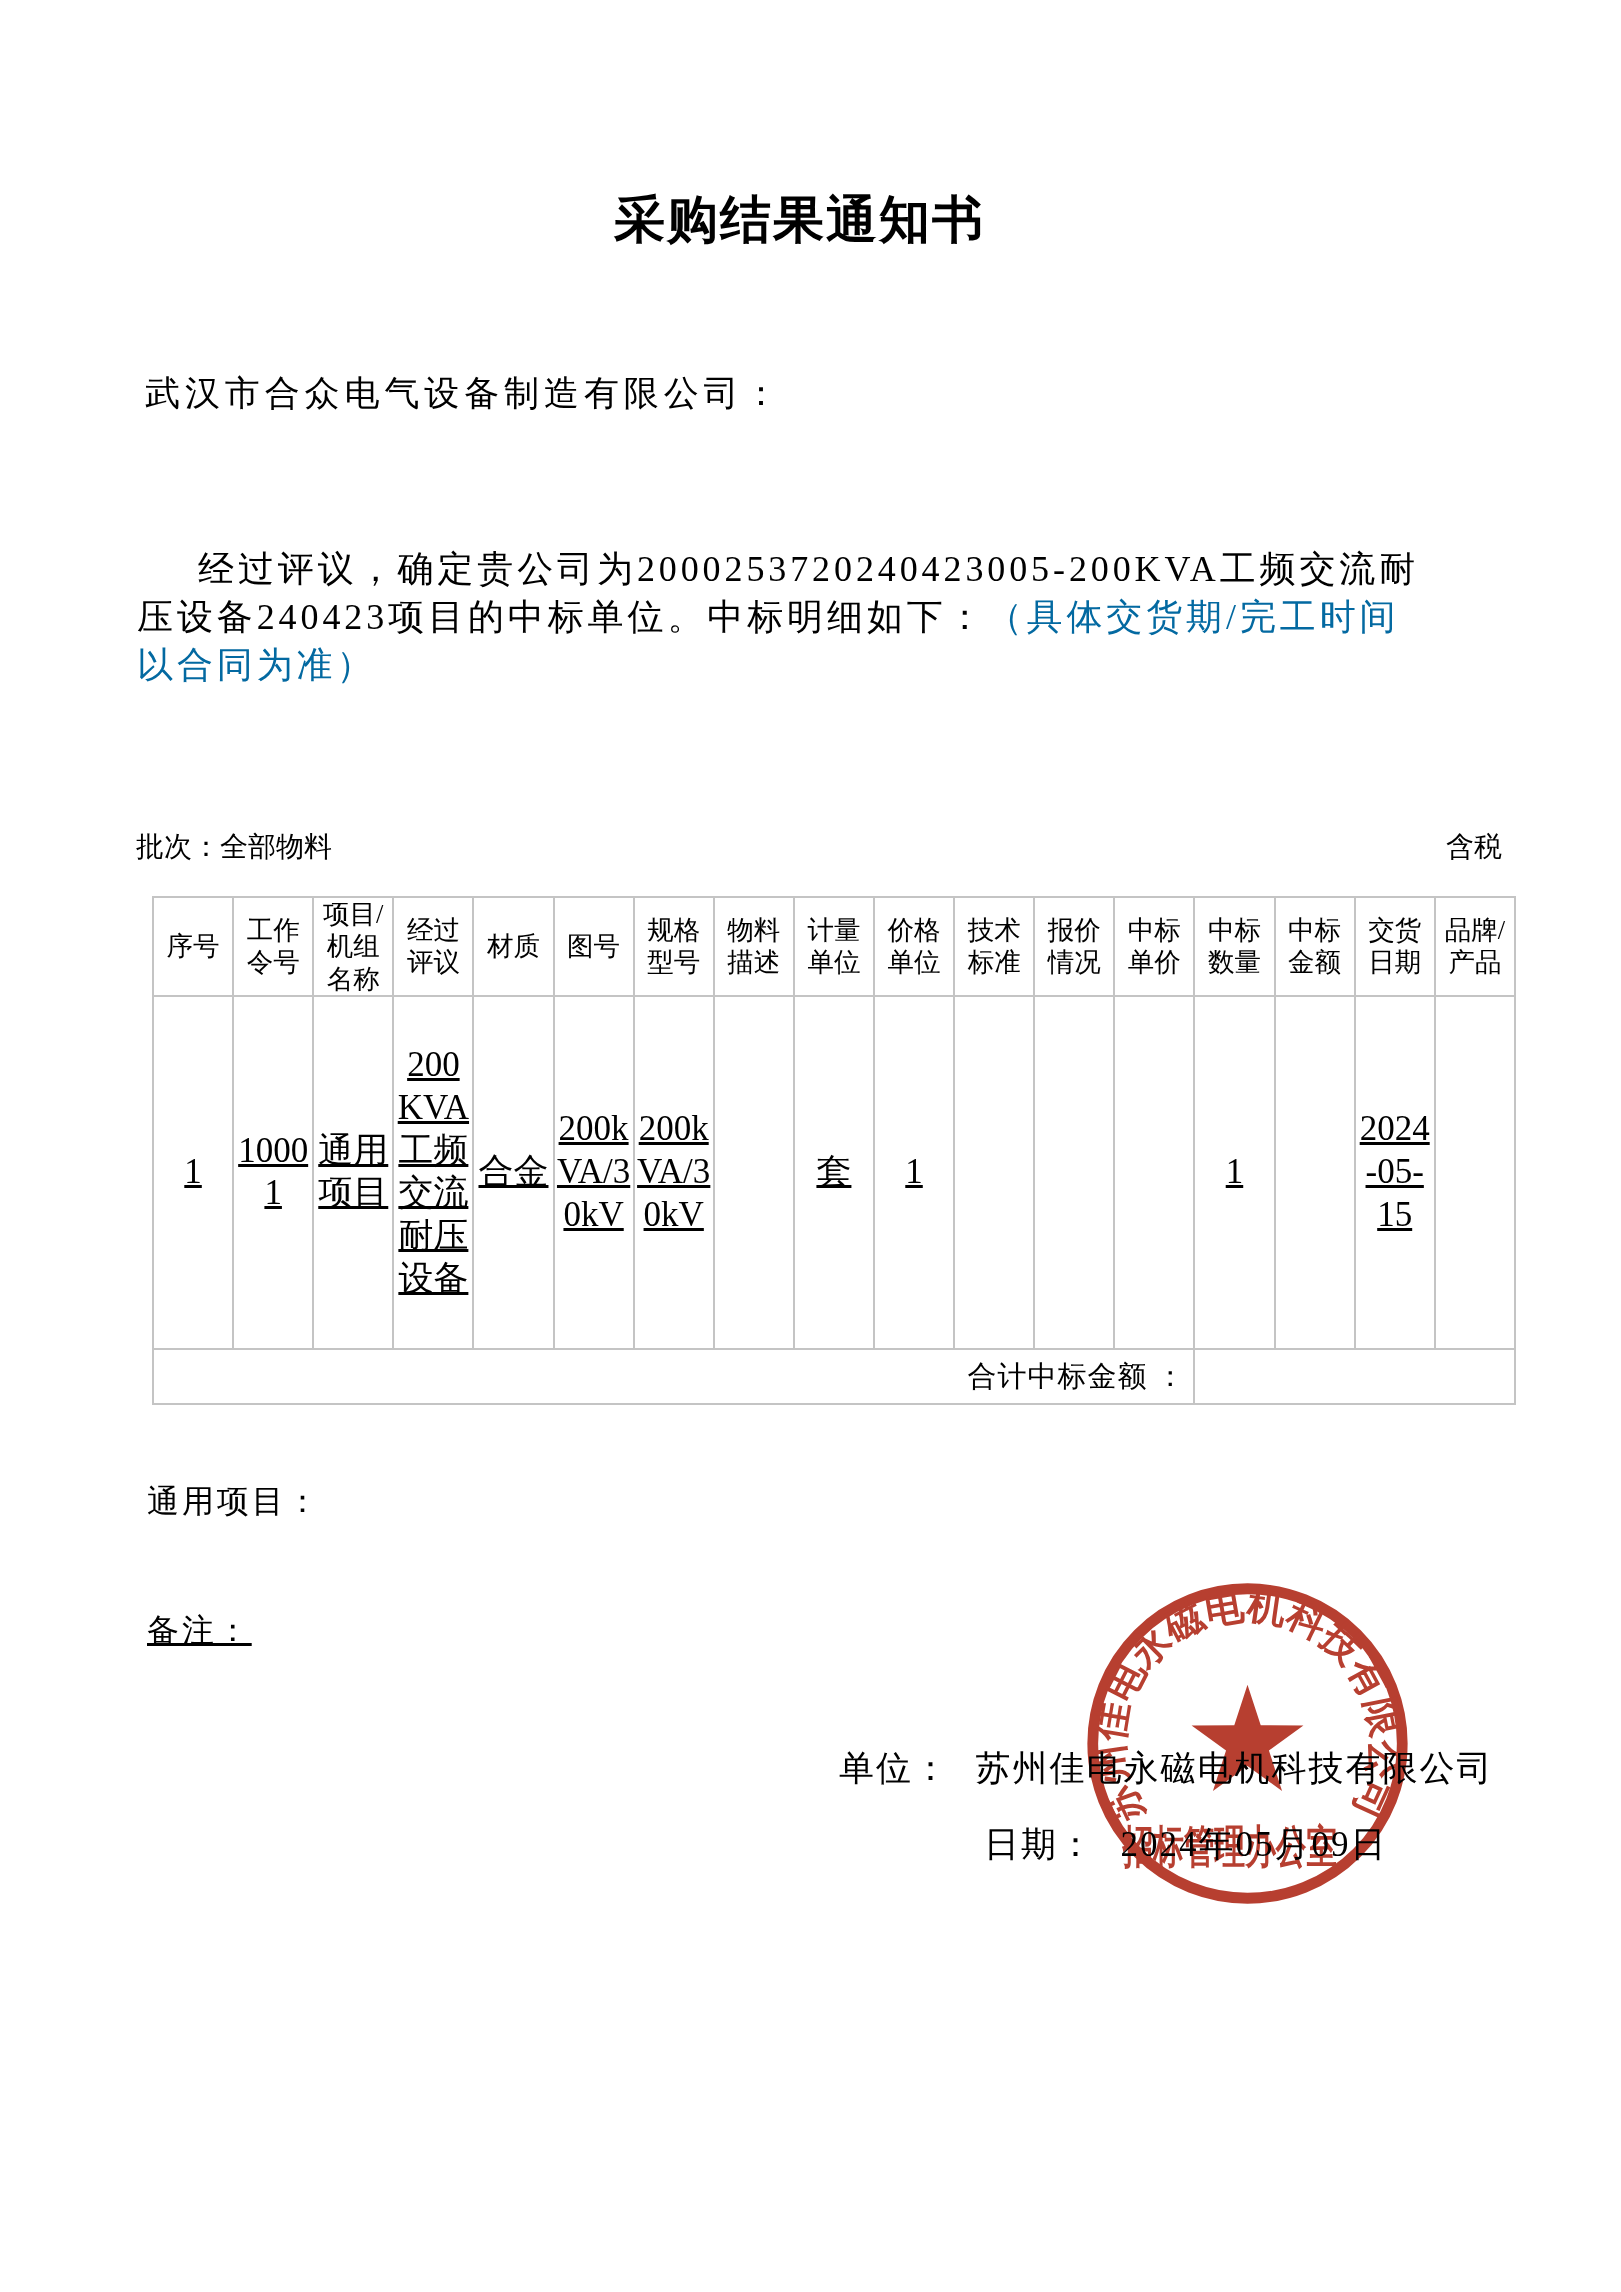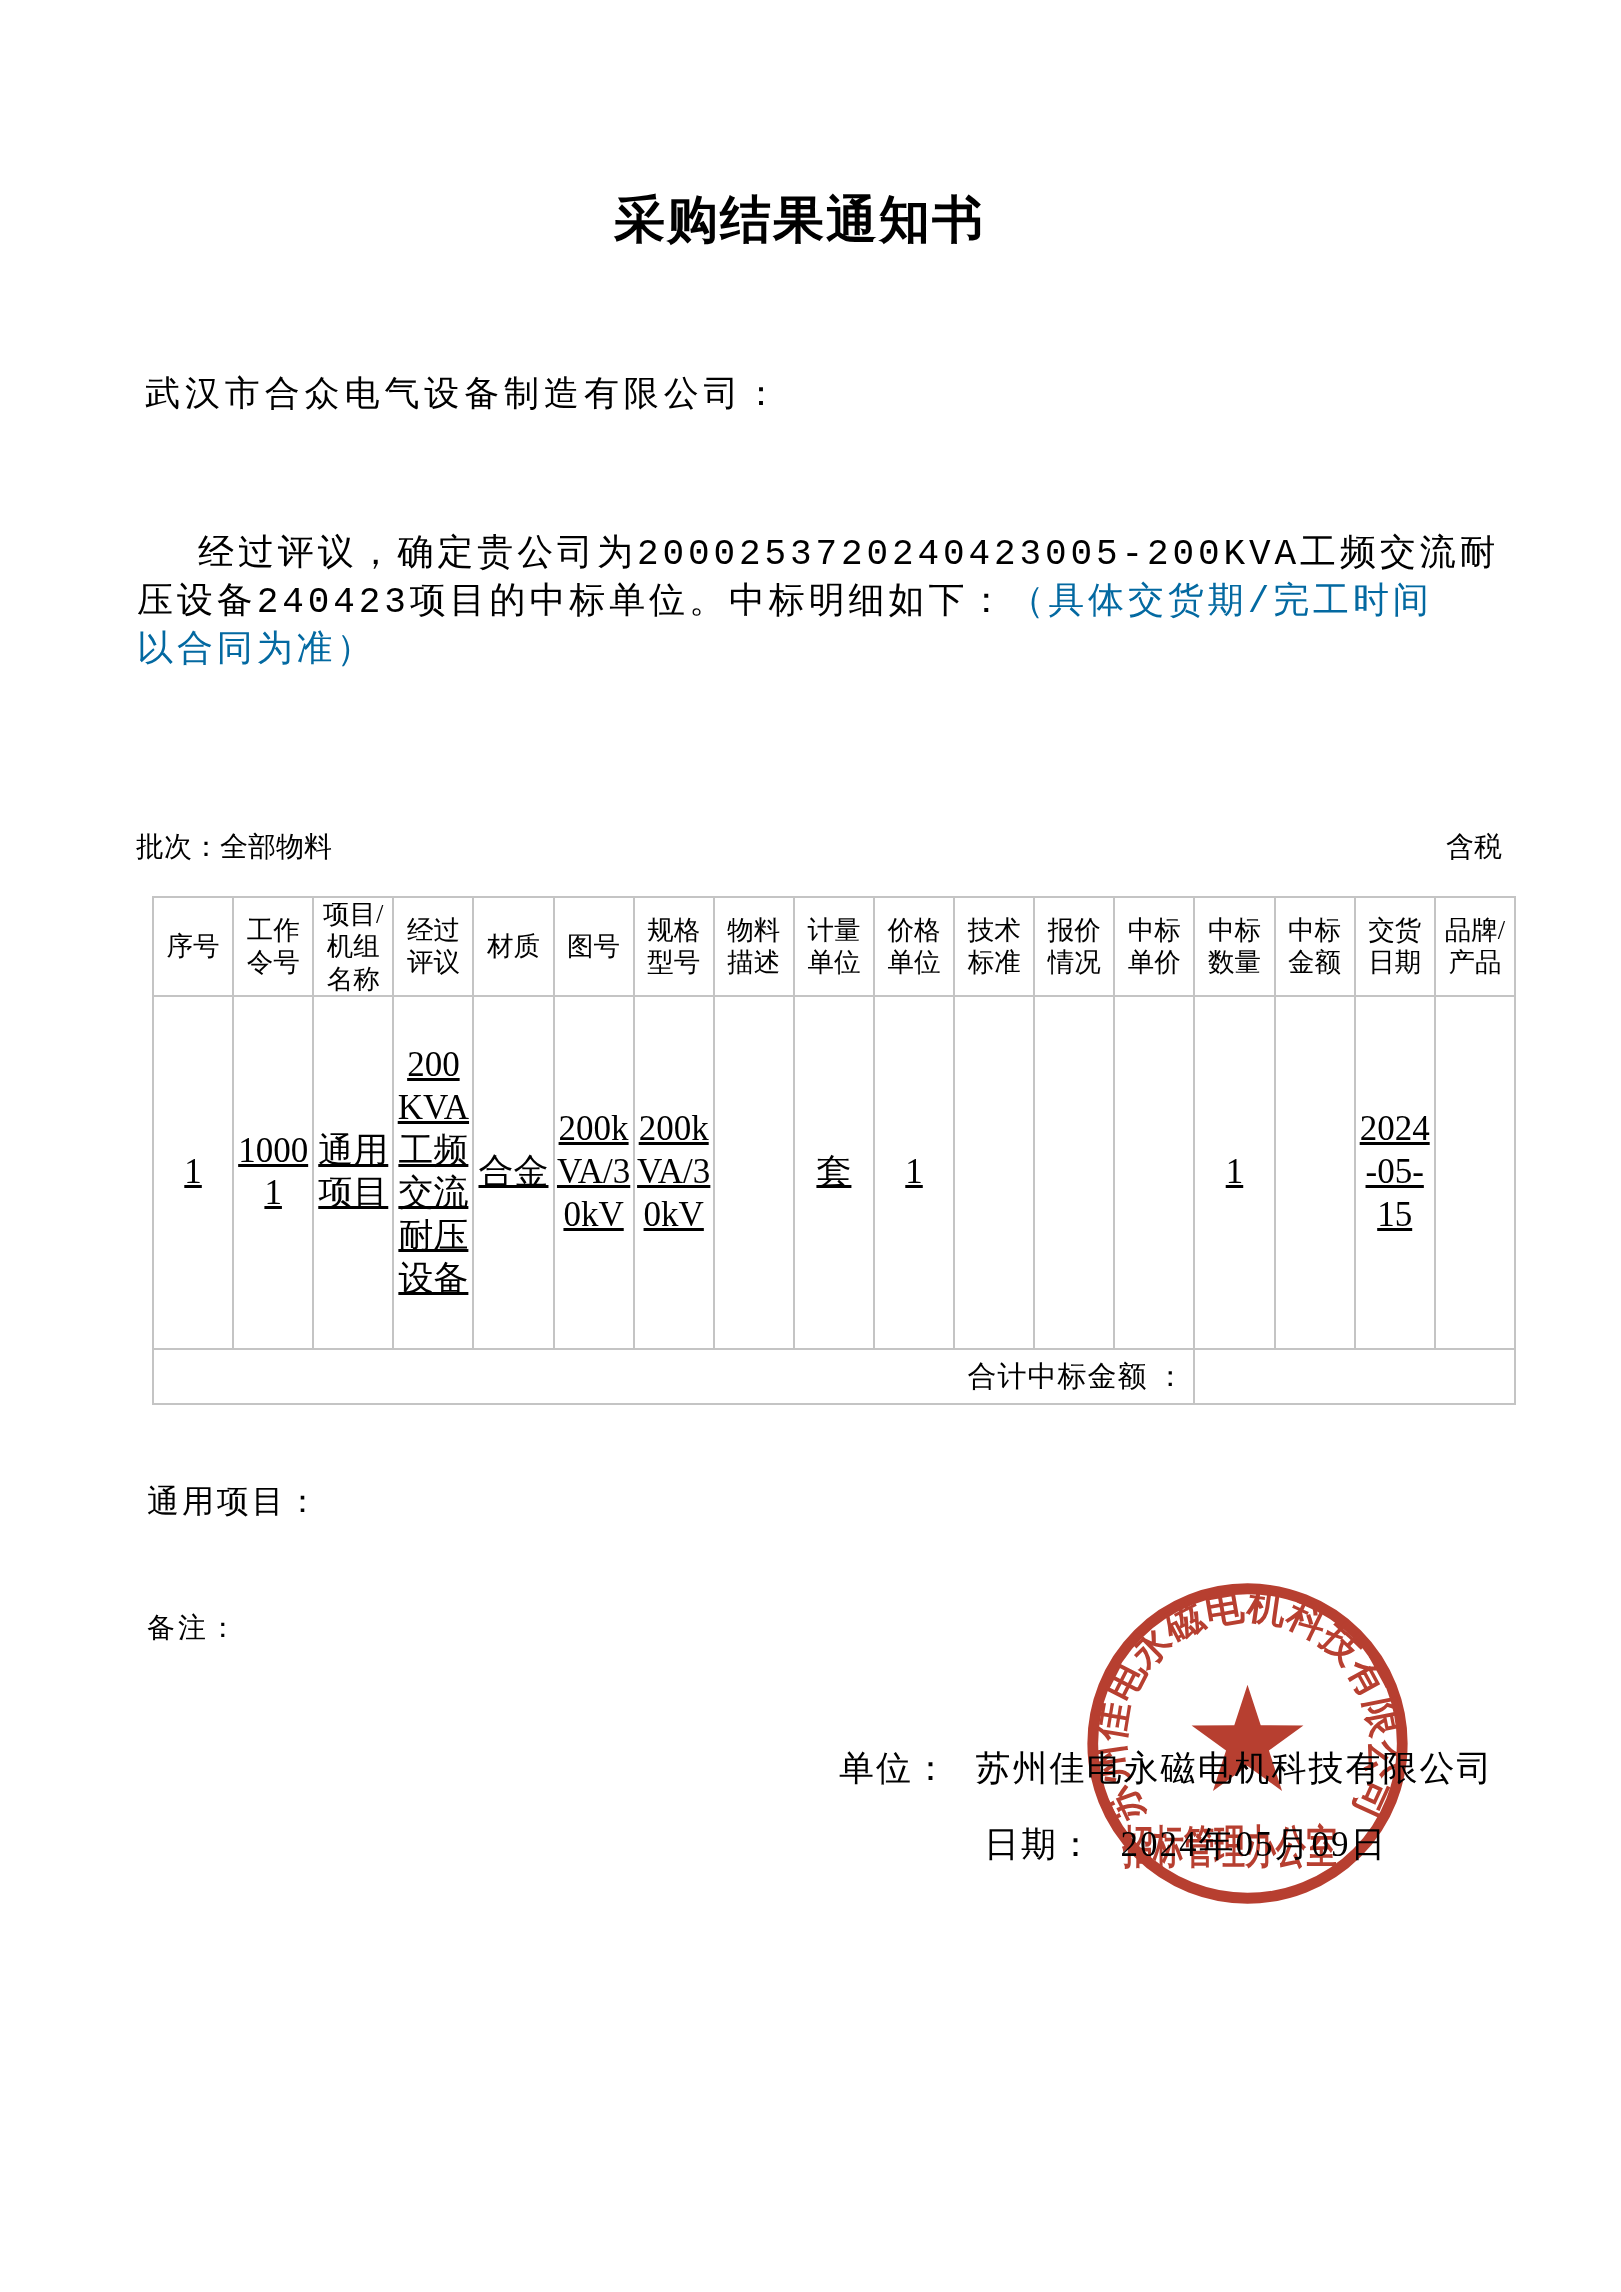--- a/index.html
+++ b/index.html
@@ -14,22 +14,22 @@
     position:absolute;top:186px;left:0;width:1599px;
     text-align:center;
     font-size:51px;font-weight:bold;
     letter-spacing:2px;
   }
   .addressee{
     position:absolute;top:370px;left:145px;
     font-size:35px;letter-spacing:4.9px;
   }
   .para{
-    position:absolute;top:531px;left:137px;width:1431px;
-    font-size:36px;line-height:48px;letter-spacing:3.9px;font-family:Liberation Mono, monospace;
+    position:absolute;top:545px;left:137px;width:1431px;
+    font-size:36px;line-height:48px;letter-spacing:3.9px;
   }
   .para .indent{padding-left:61px;}
   .red{color:#0369a1;}
   .batch-row{
     position:absolute;top:828px;left:136px;width:1366px;
     display:flex;justify-content:space-between;
     font-size:28px;
   }
   table.bid{
     position:absolute;top:896px;left:152px;
@@ -43,21 +43,21 @@
     overflow-wrap:break-word;
     line-height:1.22;
   }
   tr.hdr{height:98px;}
   tr.hdr td{font-size:26.5px;}
   tr.data{height:353px;}
   tr.data td{font-size:35px;text-decoration:underline;}
   tr.foot{height:55px;}
   tr.foot td.sum-label{text-align:right;font-size:29px;padding-right:7.8px;letter-spacing:1px;}
   .other-notes{position:absolute;top:1480px;left:147px;font-size:32px;letter-spacing:2.9px;}
-  .remark{position:absolute;top:1609px;left:147px;font-size:28px;letter-spacing:2.9px;}
+  .remark{position:absolute;top:1609px;left:147px;font-size:32px;letter-spacing:2.9px;text-decoration:underline;}
   .sig-line{position:absolute;font-size:35px;letter-spacing:2px;white-space:nowrap;}
   .unit-line{top:1745px;left:839px;}
   .date-line{top:1821px;left:984px;}
   .sig-gap{display:inline-block;width:25.5px;}
   .stamp{
     position:absolute;top:1577px;left:1081px;
     width:333px;height:333px;
     mix-blend-mode:multiply;opacity:0.95;
     pointer-events:none;
   }

